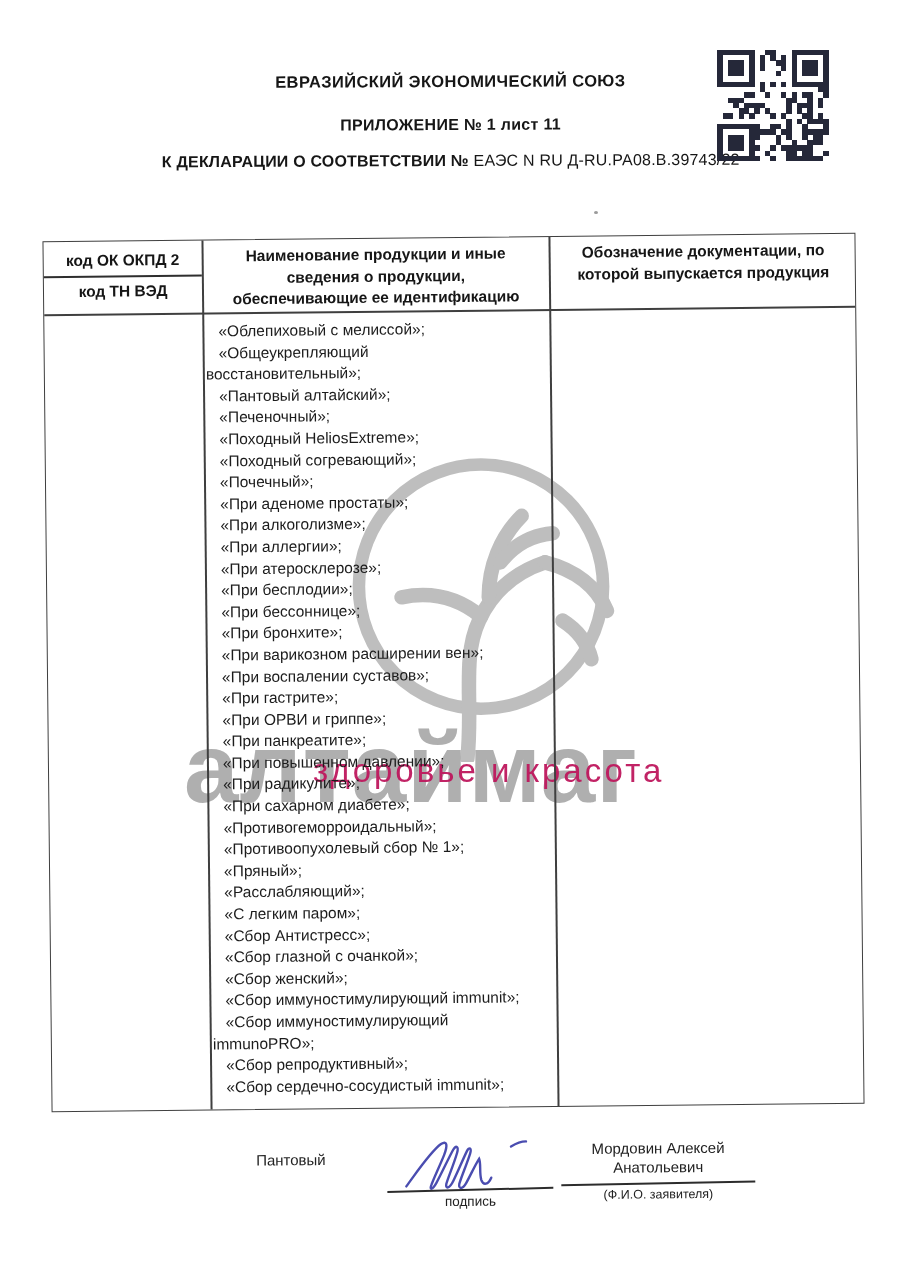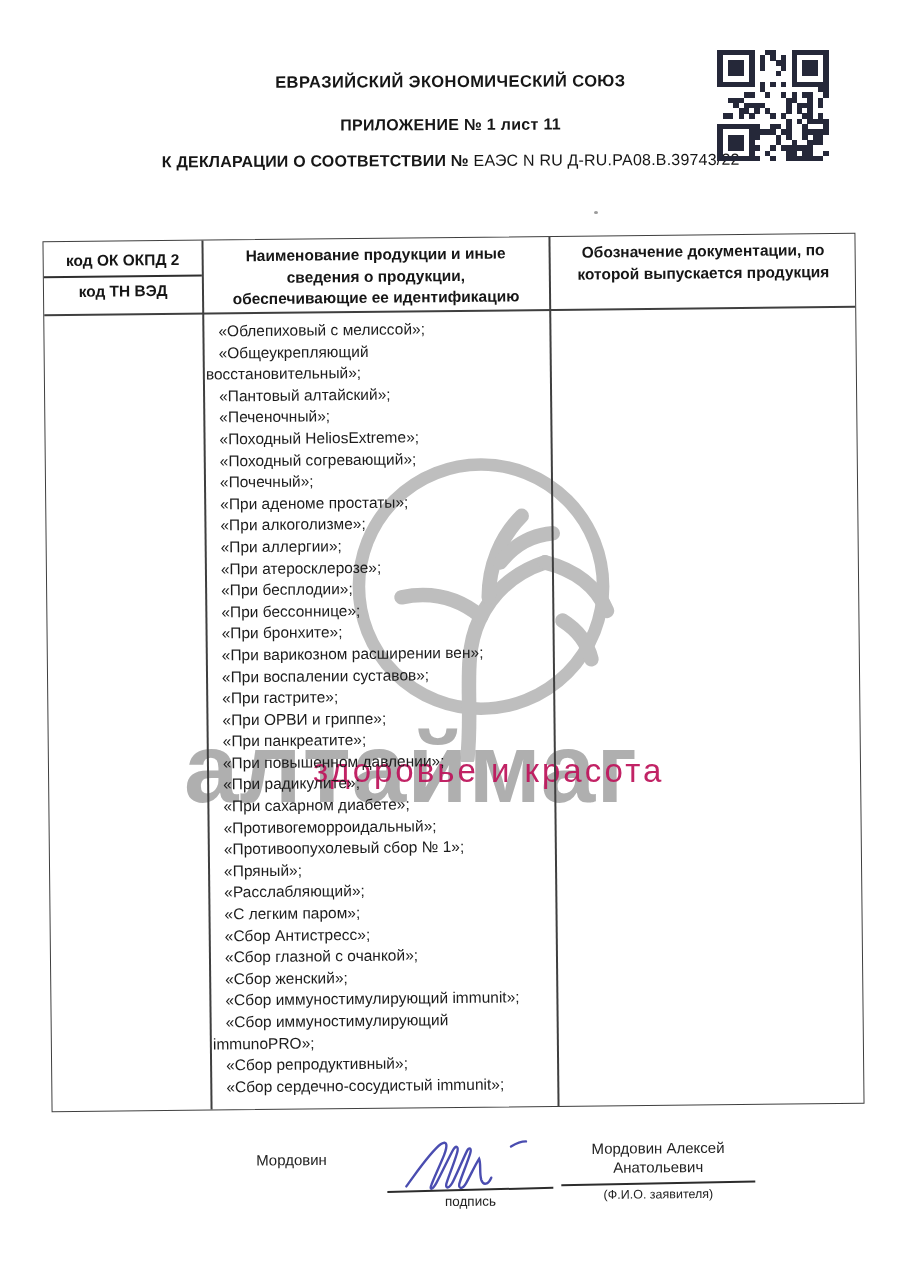--- a/index.html
+++ b/index.html
@@ -363,21 +363,21 @@
         <div class="pl">«Сбор женский»;</div>
         <div class="pl">«Сбор иммуностимулирующий immunit»;</div>
         <div class="pl">«Сбор иммуностимулирующий</div>
         <div class="pl cont">immunoPRO»;</div>
         <div class="pl">«Сбор репродуктивный»;</div>
         <div class="pl">«Сбор сердечно-сосудистый immunit»;</div>
       </div>
   </div>
 
   <div class="foot">
-    <div class="applicant">Мордовин</div>
+    <div class="applicant">Пантовый</div>
 
     <svg class="sig-svg" viewBox="0 0 135 60" fill="none">
       <g stroke="#4a4db0" stroke-width="2.4" stroke-linecap="round" fill="none">
         <path d="M 6 52 C 18 36 31 17 41 10 C 47 6 48 11 44 21 C 39 33 33 45 31 51 C 29 56 32 56 36 49 C 42 38 48 25 53 16 C 56 11 59 12 57 19 C 53 32 48 43 46 50 C 45 55 49 55 53 47 C 58 37 63 25 67 17 C 69 13 72 14 70 20 C 66 32 61 43 59 50 C 58 55 62 56 66 49 C 71 40 75 31 79 25 C 81 30 79 39 81 46 C 83 52 88 51 91 44"></path>
         <path d="M 111 13 C 116 10 121 8 126 8"></path>
       </g>
     </svg>
     <div class="sig-line"></div>
     <div class="sig-cap">подпись</div>
 

